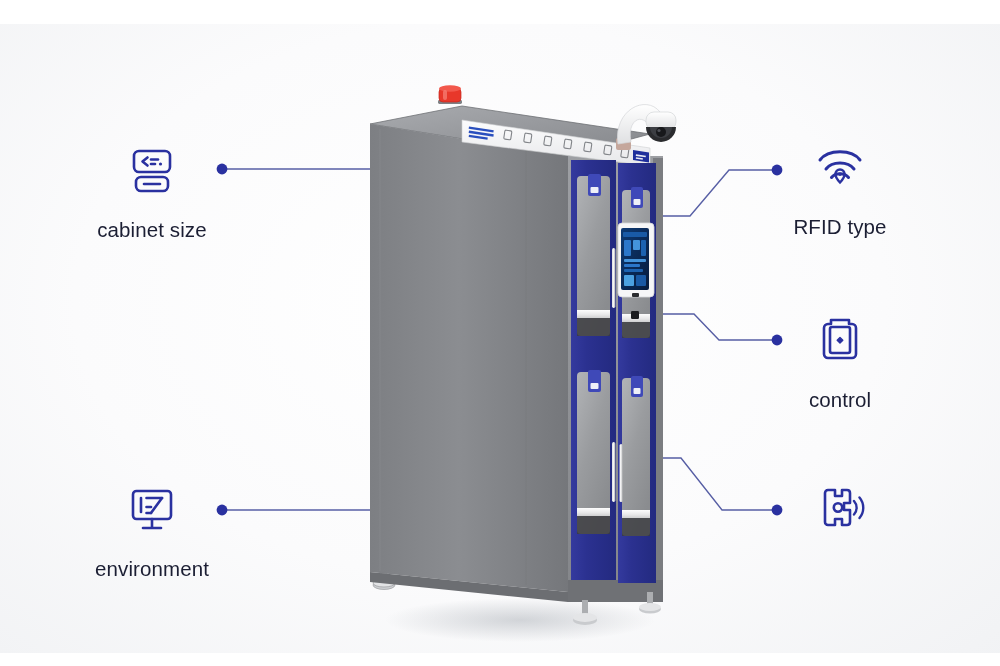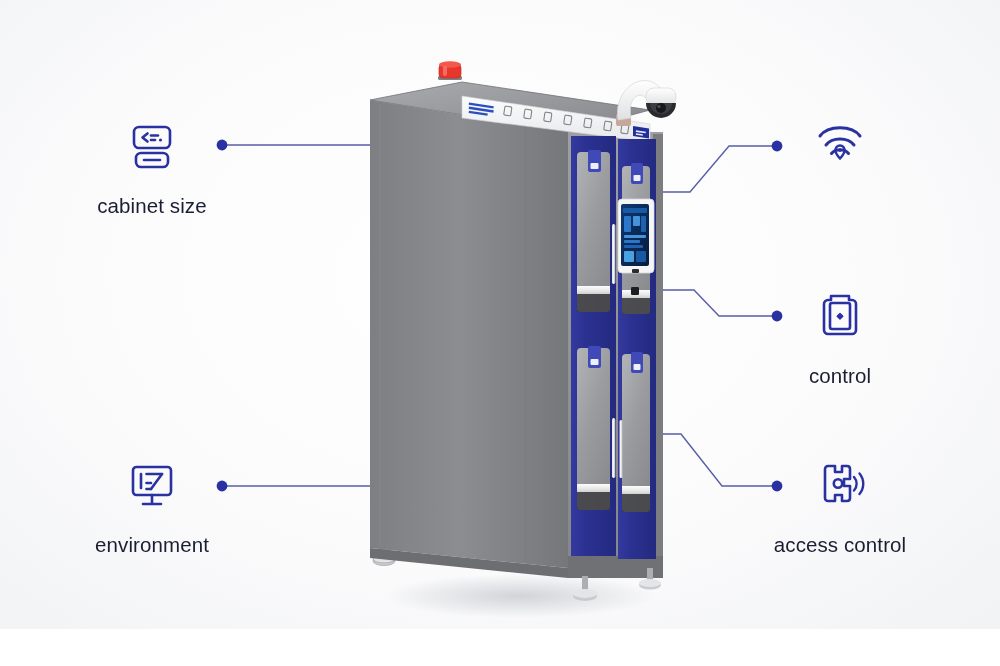--- a/index.html
+++ b/index.html
@@ -5,20 +5,21 @@
 <style>
   * { margin:0; padding:0; box-sizing:border-box; }
   html,body{
     width:1000px; height:666px; overflow:hidden;
     font-family:"Liberation Sans", sans-serif;
   }
   #stage{
     position:relative; width:1000px; height:629px;
     background:
       radial-gradient(ellipse 900px 620px at 48% 44%, #ffffff 0%, #fbfbfc 45%, #f2f3f5 78%, #eceef1 100%);
+    margin-top: 24px;
   }
 
   
   .feature{ position:absolute; width:220px; text-align:center; }
   .feature.left{ text-align:center; }
   .ficon{
     width:66px; height:66px; margin:0 auto;
     display:flex; align-items:center; justify-content:center;
   }
   .ficon svg{ display:block; }
@@ -302,20 +303,21 @@
   <div class="feature right" style="left:730px; top:110px;">
     <div class="ficon">
       <svg width="58" height="58" viewBox="0 0 58 58" fill="none" stroke="#2a31a0" stroke-width="3" stroke-linecap="round">
         <path d="M9 22 C17 11, 41 11, 49 22"></path>
         <path d="M15 31 C21 23, 37 23, 43 31"></path>
         <path d="M20.5 39.5 C24.5 34.5, 33.5 34.5, 37.5 39.5"></path>
         <path d="M29 31.5 C31.6 31.5, 33.6 33.6, 33.6 36.2 C33.6 39.5, 29 44.5, 29 44.5 C29 44.5, 24.4 39.5, 24.4 36.2 C24.4 33.6, 26.4 31.5, 29 31.5 Z" stroke-width="2.4"></path>
         <circle cx="29" cy="36.2" r="1.7" fill="#2a31a0" stroke="none"></circle>
       </svg>
     </div>
+    <div class="flabel">RFID type</div>
   </div>
 
   <div class="feature right" style="left:730px; top:283px;">
     <div class="ficon">
       <svg width="56" height="56" viewBox="0 0 56 56" fill="none" stroke="#2a31a0" stroke-width="2.6" stroke-linecap="round" stroke-linejoin="round">
         <path d="M19 8 L37 8 L37 12 L40 12 C42.2 12, 44 13.8, 44 16 L44 42 C44 44.2, 42.2 46, 40 46 L16 46 C13.8 46, 12 44.2, 12 42 L12 16 C12 13.8, 13.8 12, 16 12 L19 12 Z"></path>
         <rect x="18" y="15" width="20" height="26" rx="2"></rect>
         <path d="M28 25.5 L30.8 28.3 L28 31.1 L25.2 28.3 Z" fill="#2a31a0" stroke-width="1.4"></path>
       </svg>
     </div>
@@ -324,16 +326,15 @@
 
   <div class="feature right" style="left:730px; top:452px;">
     <div class="ficon">
       <svg width="58" height="58" viewBox="0 0 58 58" fill="none" stroke="#2a31a0" stroke-width="2.6" stroke-linecap="round" stroke-linejoin="round">
         <path d="M17 10 L24 10 L24 16 L31 16 L31 10 L36 10 C37.7 10, 39 11.3, 39 13 L39 23 L33 23 L33 30 L39 30 L39 42 C39 43.7, 37.7 45, 36 45 L31 45 L31 39 L24 39 L24 45 L17 45 C15.3 45, 14 43.7, 14 42 L14 13 C14 11.3, 15.3 10, 17 10 Z"></path>
         <circle cx="27" cy="27.5" r="4.2"></circle>
         <path d="M43 21 C46.5 25, 46.5 30.5, 43 34.5" stroke-width="2.4"></path>
         <path d="M48.5 17.5 C53.5 23.5, 53.5 32, 48.5 38" stroke-width="2.4"></path>
       </svg>
     </div>
-    <div class="flabel">access control</div>
   </div>
 
 </div>
 
 </body></html>

